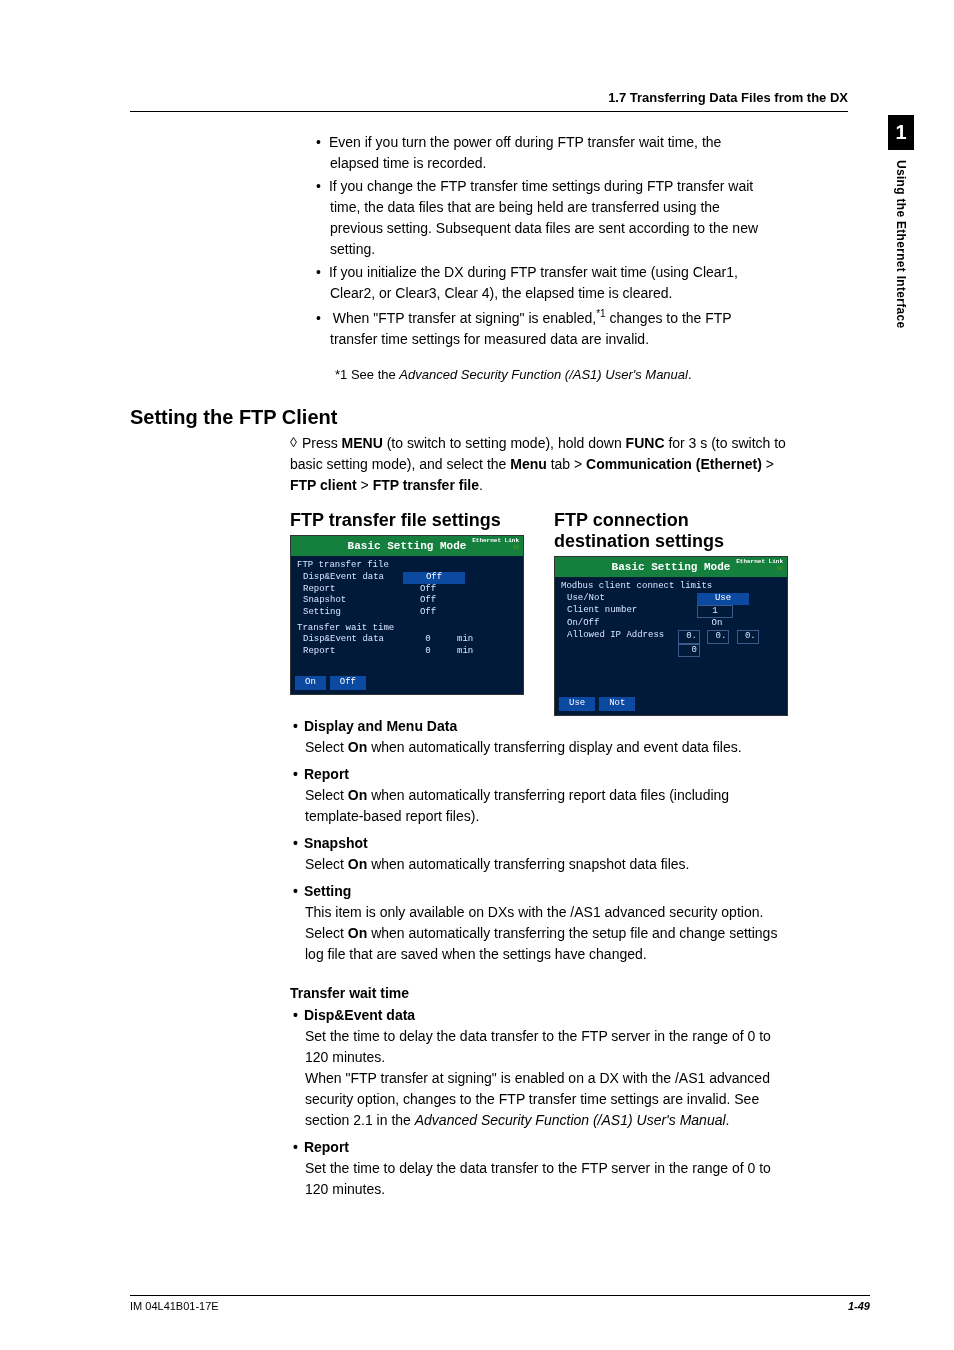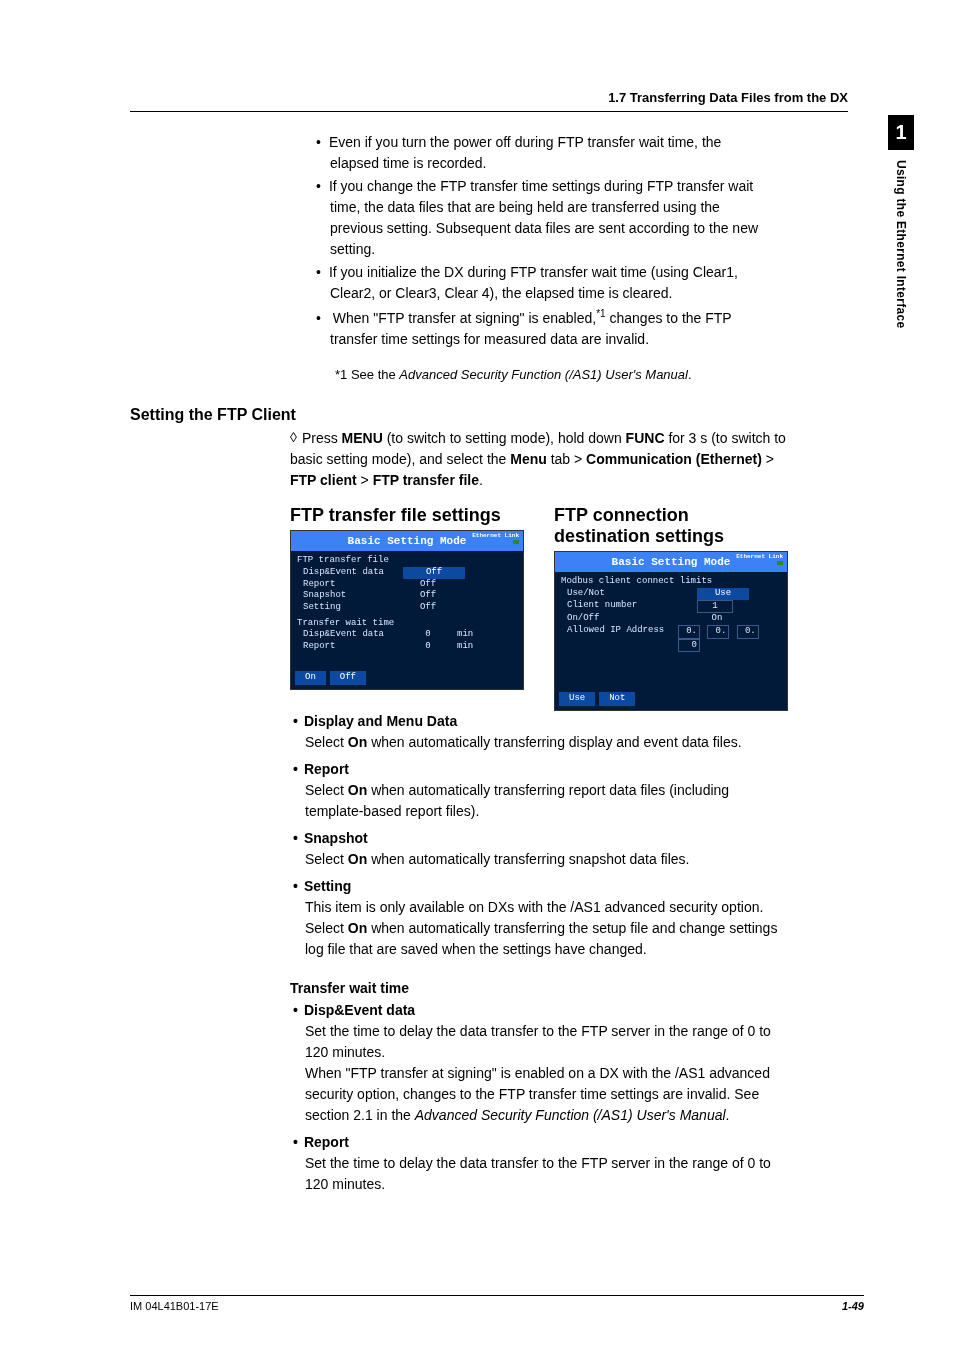--- a/index.html
+++ b/index.html
@@ -72,21 +72,21 @@
   ul.bullets > li::before {
     content: "•";
     padding-right: 8px;
   }
   .footnote {
     padding-left: 205px;
     font-size: 13px;
     line-height: 1.4;
   }
   h2.section {
-    font-size: 16px;
+    font-size: 20px;
     font-weight: bold;
     margin: 22px 0 4px 0;
   }
   .proc {
     padding-left: 160px;
     line-height: 1.5;
   }
   .diamond {
     display: inline-block;
     width: 8px;
@@ -111,21 +111,21 @@
     color: #d8e6ff;
     font-family: "Courier New", monospace;
     font-size: 9px;
     line-height: 1.3;
     border: 1px solid #333;
     height: 160px;
     position: relative;
     box-sizing: border-box;
   }
   .screen .titlebar {
-    background: #3b82f6;
+    background: #15803d;
     color: #ffffff;
     font-weight: bold;
     text-align: center;
     padding: 3px 0 3px 0;
     font-size: 11px;
     position: relative;
   }
   .screen .titlebar .eth {
     position: absolute;
     right: 4px;
@@ -176,21 +176,21 @@
   }
   ul.items > li .item-title::before {
     content: "•";
     padding-right: 6px;
     font-weight: bold;
   }
   .footer {
     position: absolute;
     bottom: 38px;
     left: 130px;
-    right: 90px;
+    right: 84px;
     border-top: 1px solid #000;
     padding-top: 4px;
     display: flex;
     justify-content: space-between;
     font-size: 11px;
   }
   .footer .r { font-weight: bold; font-size: 11px; font-style: italic; }
   sup { font-size: 10px; }
   .bold { font-weight: bold; }
   .italic { font-style: italic; }

